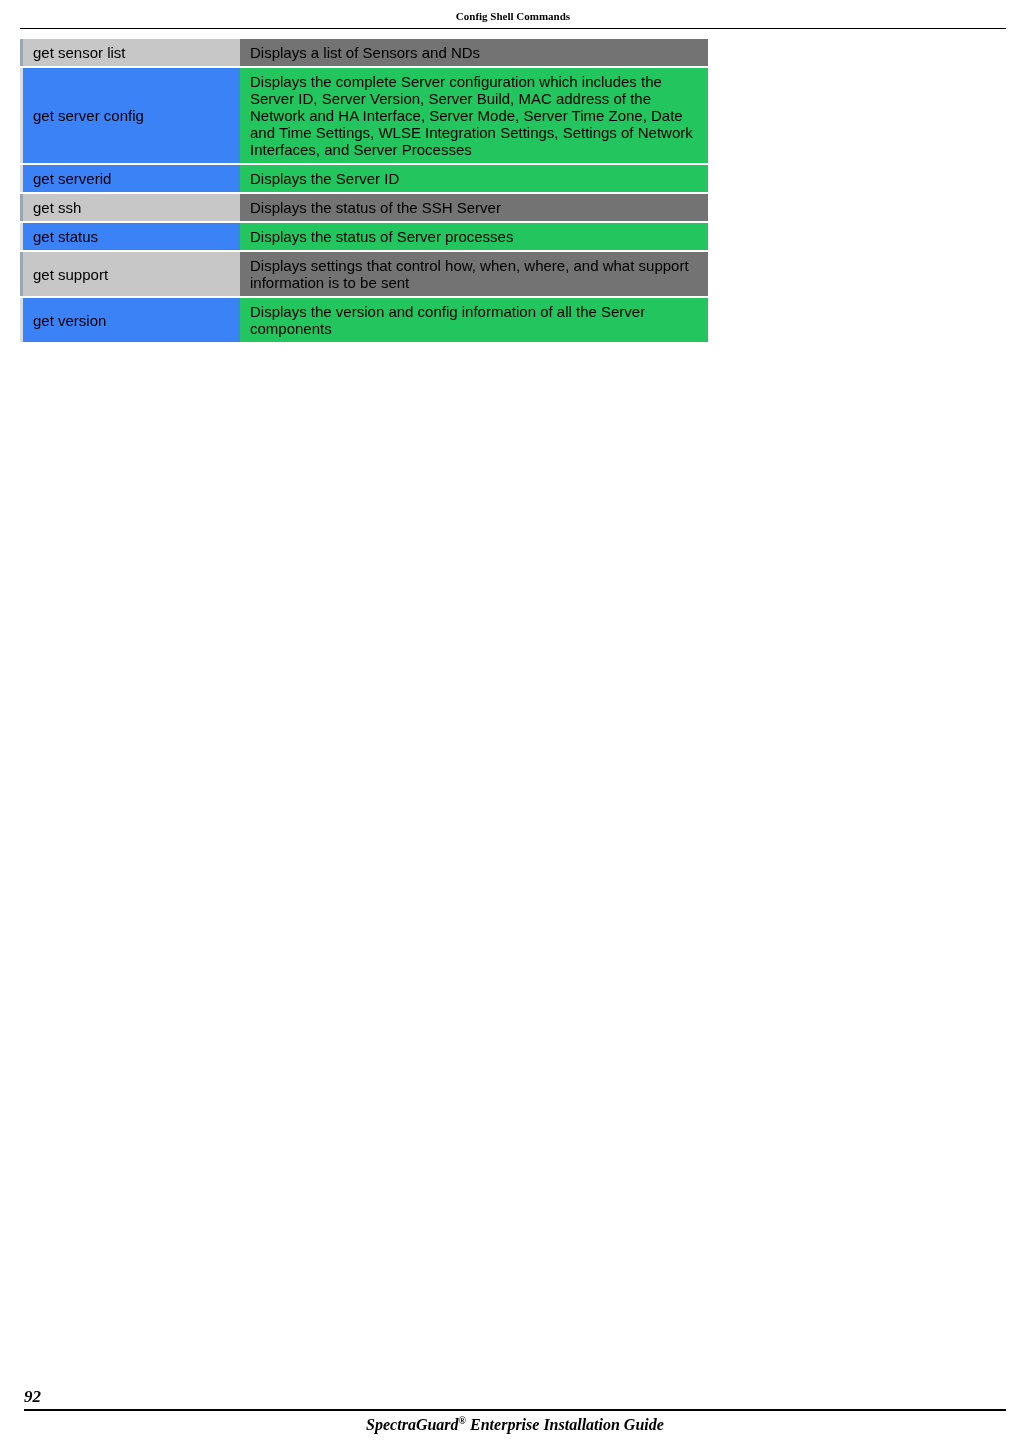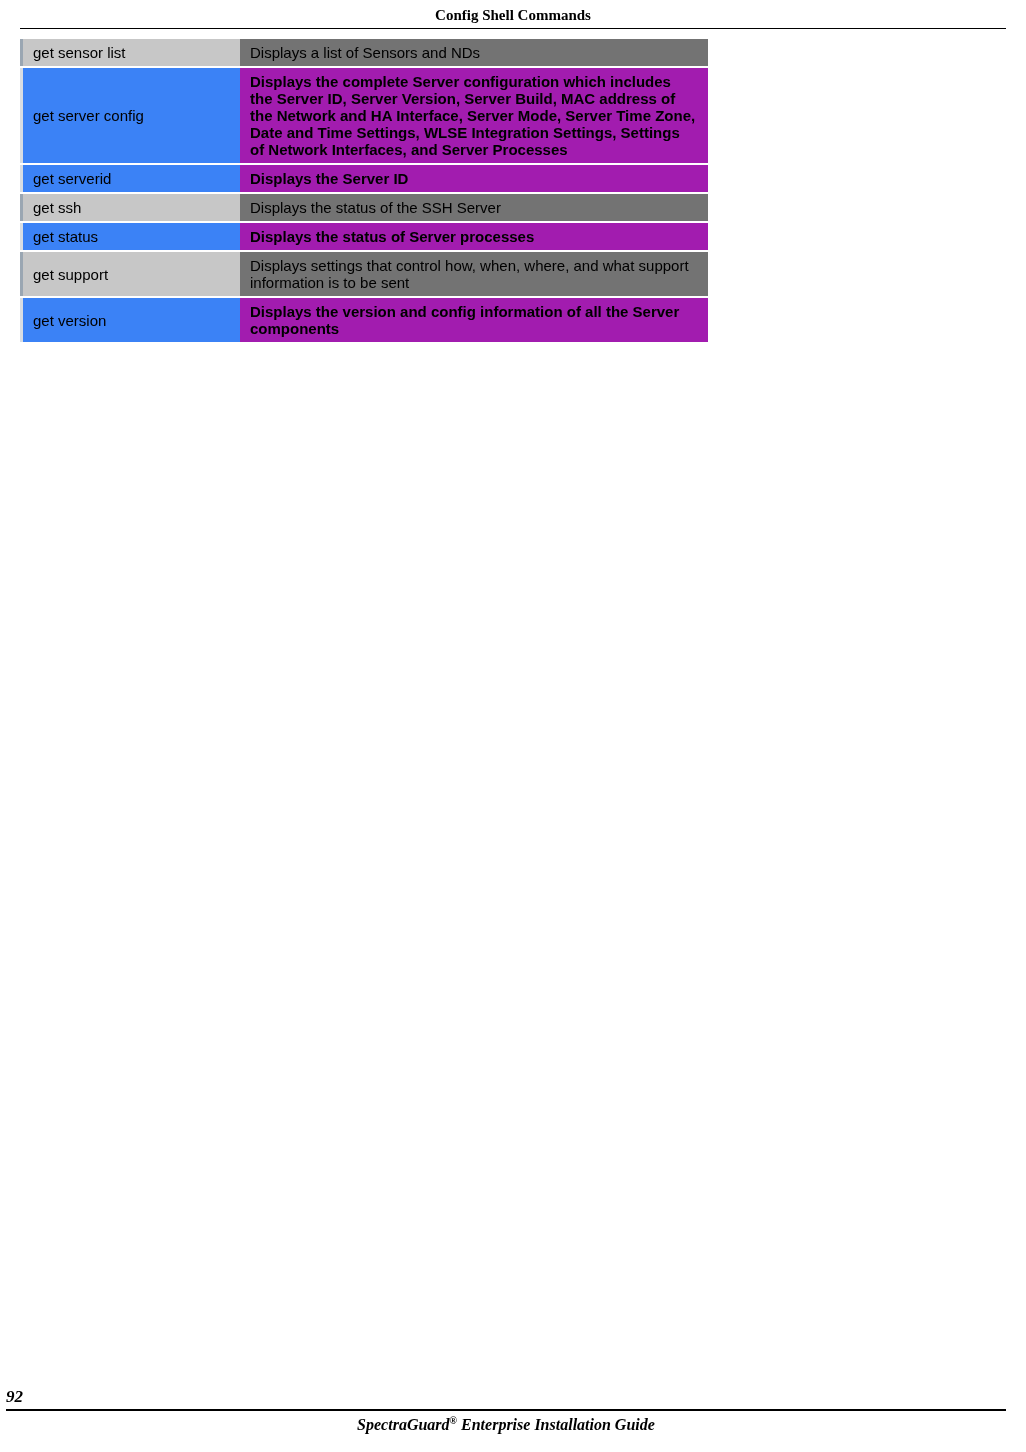--- a/index.html
+++ b/index.html
@@ -16,21 +16,21 @@
     }
     .header {
       text-align: center;
       padding: 6px 0 4px 0;
       border-bottom: 1.5px solid #000;
       margin: 0 20px;
     }
     .header-title {
       font-family: "Palatino Linotype", "Book Antiqua", Palatino, serif;
       font-weight: bold;
-      font-size: 15px;
+      font-size: 11px;
       color: #000;
     }
     .content {
       padding: 8px 20px 0 20px;
     }
     .cmd-table {
       border-collapse: separate;
       border-spacing: 0 2px;
       width: 688px;
     }
@@ -52,27 +52,26 @@
       border-left: 3px solid #9aa6b2;
     }
     .row-shaded td.desc {
       background: #737373;
     }
     .row-plain td.cmd {
       background: #3b82f6;
       border-left: 3px solid #d8dde3;
     }
     .row-plain td.desc {
-      background: #a21caf;
-      font-weight: bold;
+      background: #22c55e;
     }
     .footer {
       position: absolute;
       bottom: 18px;
-      left: 6px;
+      left: 24px;
       right: 20px;
     }
     .page-num {
       font-family: "Palatino Linotype", "Book Antiqua", Palatino, serif;
       font-style: italic;
       font-weight: bold;
       font-size: 17px;
       color: #000;
       margin-bottom: 2px;
     }

